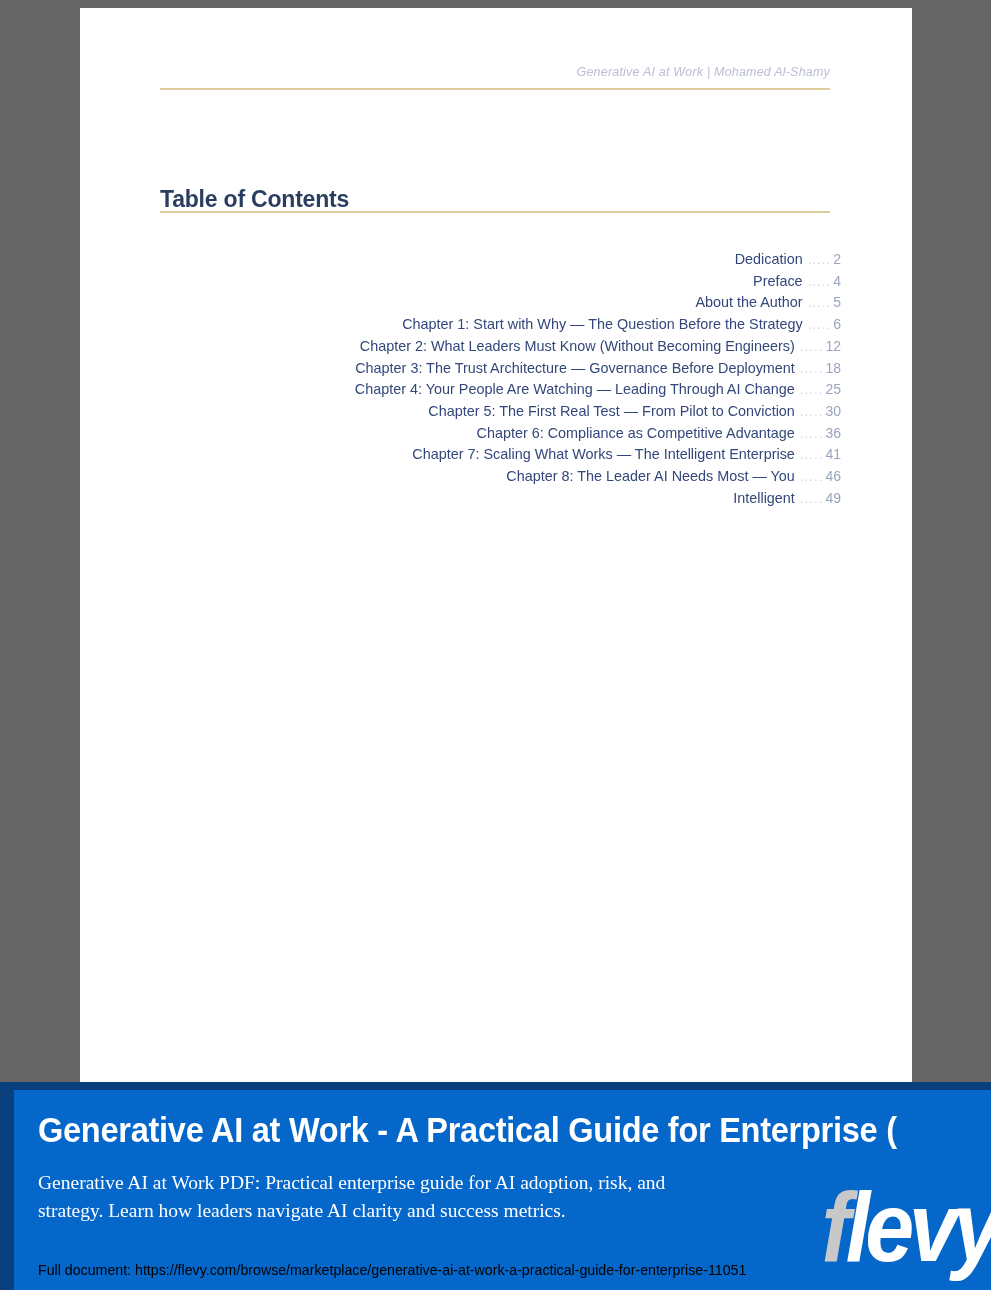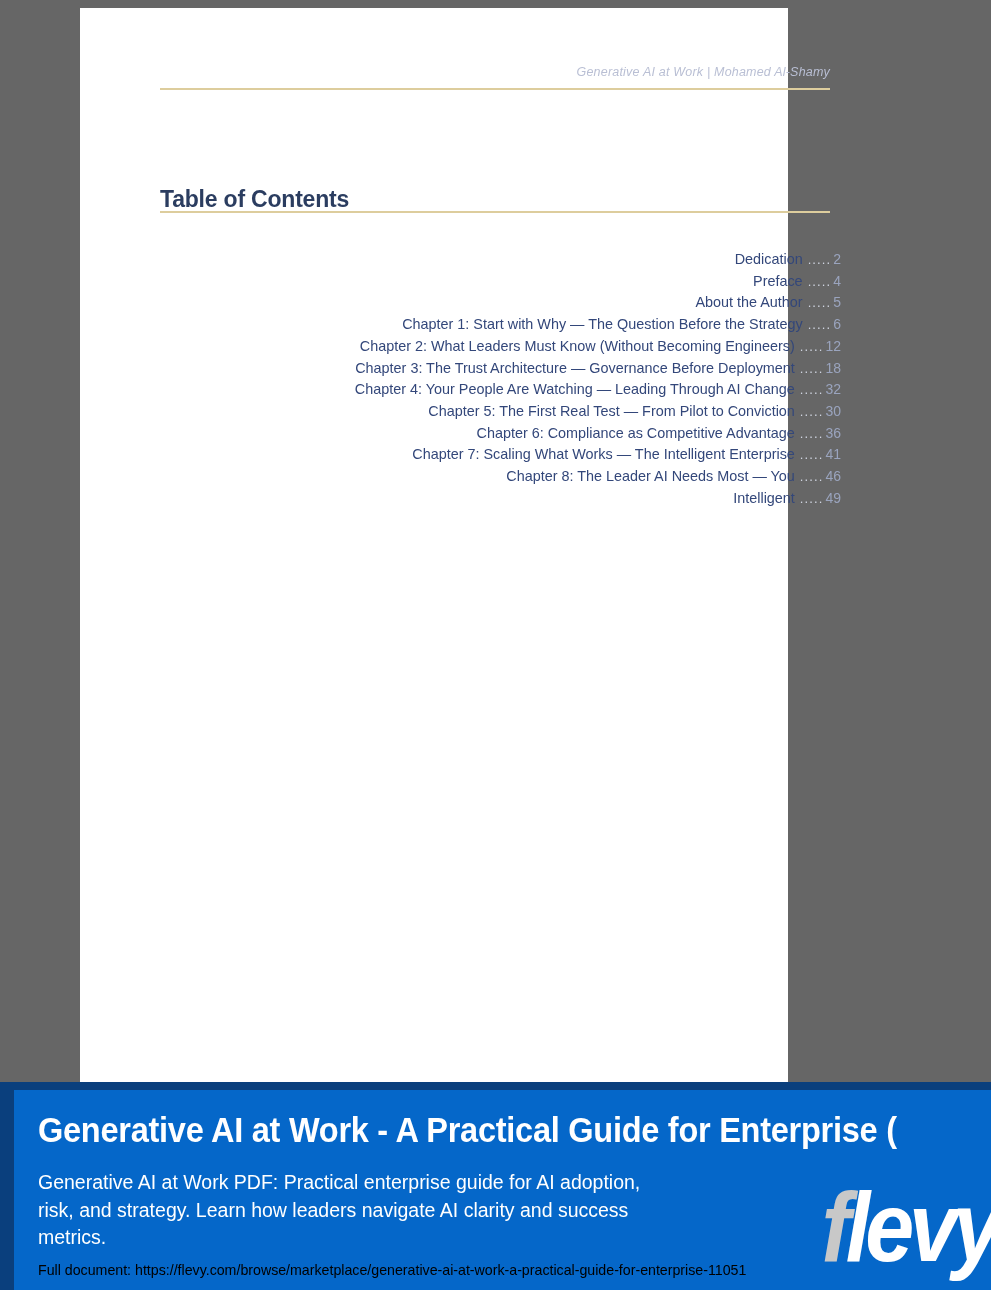--- a/index.html
+++ b/index.html
@@ -13,21 +13,21 @@
     font-family: "Liberation Sans", sans-serif;
     overflow: hidden;
     position: relative;
   }
 
   
   #page {
     position: absolute;
     left: 80px;
     top: 8px;
-    width: 708px;
+    width: 832px;
     height: 1075px;
     background: #ffffff;
     box-sizing: border-box;
   }
 
   
   #doc-header {
     position: absolute;
     left: 80px;
     top: 54px;
@@ -130,20 +130,21 @@
     transform-origin: left center;
   }
   #banner-desc {
     position: absolute;
     left: 24px;
     top: 79px;
     width: 640px;
     font-size: 19.5px;
     line-height: 27.5px;
     color: #ffffff;
+    font-family: Liberation Serif, serif;
   }
   #banner-url {
     position: absolute;
     left: 24px;
     top: 172px;
     font-size: 14.2px;
     color: #000000;
     white-space: nowrap;
   }
   #flevy-logo {
@@ -197,21 +198,21 @@
 
     <span class="toc-entry">
       <span class="toc-label">Chapter 2: What Leaders Must Know (Without Becoming Engineers)</span><span class="toc-dots">.....</span><span class="toc-page">12</span>
     </span>
 
     <span class="toc-entry">
       <span class="toc-label">Chapter 3: The Trust Architecture — Governance Before Deployment</span><span class="toc-dots">.....</span><span class="toc-page">18</span>
     </span>
 
     <span class="toc-entry">
-      <span class="toc-label">Chapter 4: Your People Are Watching — Leading Through AI Change</span><span class="toc-dots">.....</span><span class="toc-page">32</span>
+      <span class="toc-label">Chapter 4: Your People Are Watching — Leading Through AI Change</span><span class="toc-dots">.....</span><span class="toc-page">25</span>
     </span>
 
     <span class="toc-entry">
       <span class="toc-label">Chapter 5: The First Real Test — From Pilot to Conviction</span><span class="toc-dots">.....</span><span class="toc-page">30</span>
     </span>
 
     <span class="toc-entry">
       <span class="toc-label">Chapter 6: Compliance as Competitive Advantage</span><span class="toc-dots">.....</span><span class="toc-page">36</span>
     </span>
 

